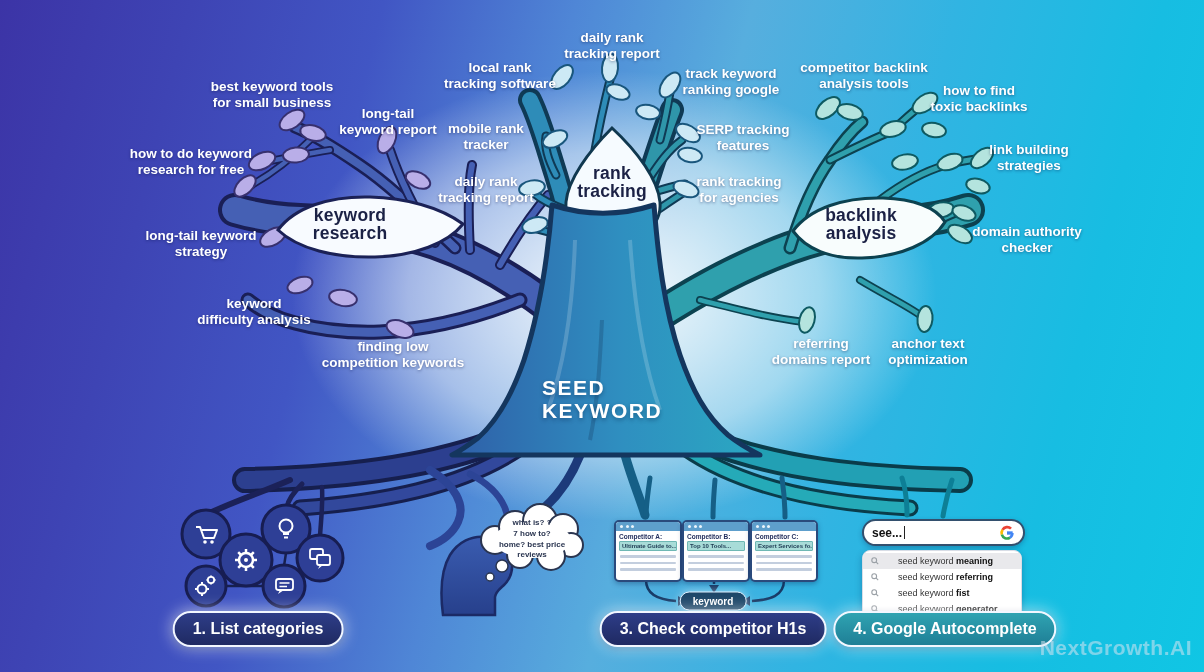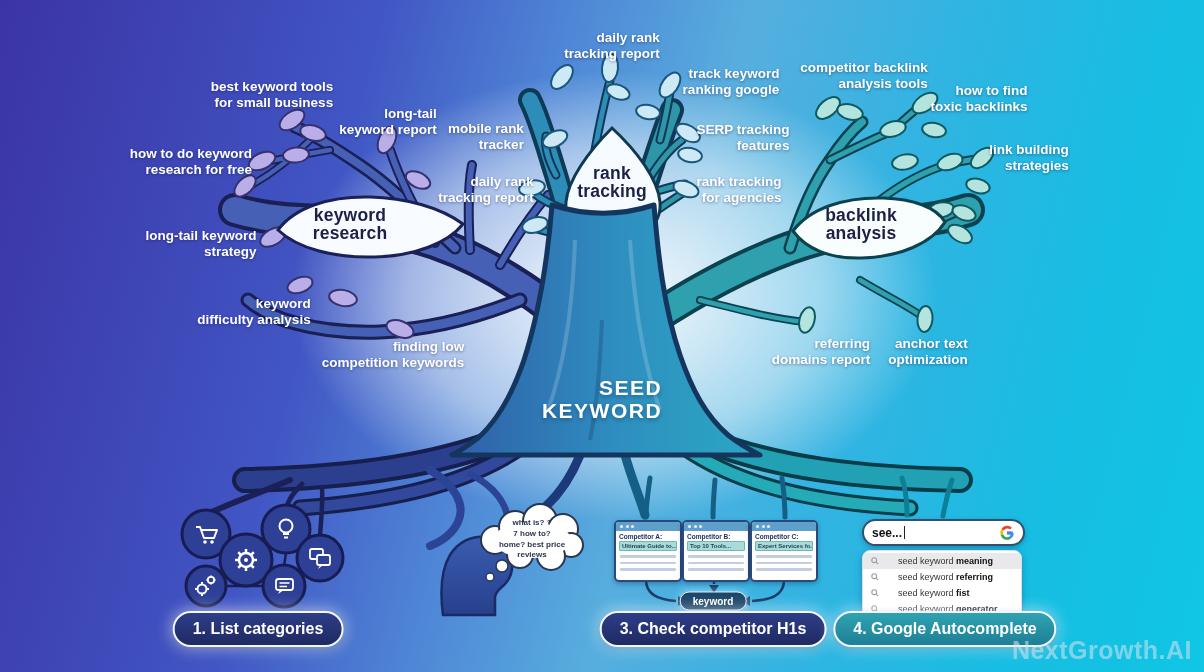--- a/index.html
+++ b/index.html
@@ -7,32 +7,32 @@
     position:relative;width:1204px;height:672px;overflow:hidden;
     font-family:"Liberation Sans","DejaVu Sans",sans-serif;
     background:
       radial-gradient(ellipse 430px 300px at 51% 44%, rgba(255,255,255,.95), rgba(255,255,255,.5) 48%, rgba(255,255,255,0) 75%),
       linear-gradient(104deg,#3c34a6 0%,#3e44b4 14%,#4156c4 28%,#4f86d6 42%,#57aede 55%,#31b4e2 70%,#17bde2 85%,#10c6e4 100%);
   }
   svg.tree{position:absolute;left:0;top:0;z-index:1;}
   .kw{
     position:absolute;z-index:3;transform:translate(-50%,-50%);
     color:#fff;font-weight:bold;font-size:13.5px;line-height:1.18;
-    text-align:right;white-space:pre-line;
+    text-align:center;white-space:pre-line;
     text-shadow:0 1px 3px rgba(10,20,70,.45);
   }
   .node{
     position:absolute;z-index:3;transform:translate(-50%,-50%);
     color:#1b2145;font-weight:800;font-size:17.5px;line-height:1.05;
     text-align:center;white-space:pre-line;letter-spacing:.2px;
   }
   .seed{
     position:absolute;z-index:3;transform:translate(-50%,-50%);
     color:#fff;font-weight:800;font-size:21px;line-height:1.1;letter-spacing:1.5px;
-    text-align:right;white-space:pre-line;text-shadow:0 2px 4px rgba(5,30,70,.4);
+    text-align:left;white-space:pre-line;text-shadow:0 2px 4px rgba(5,30,70,.4);
   }
   .step{
     position:absolute;z-index:4;transform:translate(-50%,-50%);
     color:#fff;font-weight:bold;font-size:16px;white-space:nowrap;
     padding:7px 18px;border-radius:24px;border:2.5px solid #f2f7ff;
     background:linear-gradient(180deg,#2e3d88,#1f2a62);
     box-shadow:0 0 16px rgba(255,255,255,.65),0 2px 6px rgba(0,30,80,.3);
   }
   .step.teal{background:linear-gradient(180deg,#2fa3b2,#1f7f96);}
   .bubble-text{
@@ -68,21 +68,21 @@
   .suggest{
     position:absolute;left:862px;top:550px;width:158px;z-index:3;
     background:#fff;border:1px solid #d8dde6;border-radius:8px;
     box-shadow:0 3px 7px rgba(10,40,90,.3);padding:2px 0;overflow:hidden;
   }
   .srow{display:flex;align-items:center;gap:19px;padding:0 8px;height:16px;font-size:9px;color:#333;white-space:nowrap;}
   .srow.hl{background:#e9e9ec;}
   .srow b{color:#111;}
   .watermark{
     position:absolute;right:12px;top:636px;z-index:5;
-    color:rgba(215,228,240,.55);font-weight:bold;font-size:25px;letter-spacing:.5px;
+    color:rgba(215,228,240,.55);font-weight:bold;font-size:21px;letter-spacing:.5px;
   }
 </style>
 </head>
 <body>
 
 <div class="stage">
 
   <svg class="tree" width="1204" height="672" viewBox="0 0 1204 672">
     <defs>
       <linearGradient id="trunkGrad" x1="0" y1="0" x2="1" y2="0">
@@ -284,37 +284,41 @@
 strategy</div>
   <div class="kw" style="left:191px;top:162px">how to do keyword
 research for free</div>
   <div class="kw" style="left:254px;top:312px">keyword
 difficulty analysis</div>
   <div class="kw" style="left:393px;top:355px">finding low
 competition keywords</div>
 
   <div class="kw" style="left:612px;top:46px">daily rank
 tracking report</div>
+  <div class="kw" style="left:500px;top:76px">local rank
+tracking software</div>
   <div class="kw" style="left:731px;top:82px">track keyword
 ranking google</div>
   <div class="kw" style="left:486px;top:137px">mobile rank
 tracker</div>
   <div class="kw" style="left:743px;top:138px">SERP tracking
 features</div>
   <div class="kw" style="left:486px;top:190px">daily rank
 tracking report</div>
   <div class="kw" style="left:739px;top:190px">rank tracking
 for agencies</div>
 
   <div class="kw" style="left:864px;top:76px">competitor backlink
 analysis tools</div>
   <div class="kw" style="left:979px;top:99px">how to find
 toxic backlinks</div>
   <div class="kw" style="left:1029px;top:158px">link building
 strategies</div>
+  <div class="kw" style="left:1027px;top:240px">domain authority
+checker</div>
   <div class="kw" style="left:821px;top:352px">referring
 domains report</div>
   <div class="kw" style="left:928px;top:352px">anchor text
 optimization</div>
 
   <div class="node" style="left:350px;top:224px">keyword
 research</div>
   <div class="node" style="left:612px;top:182px">rank
 tracking</div>
   <div class="node" style="left:861px;top:224px">backlink

